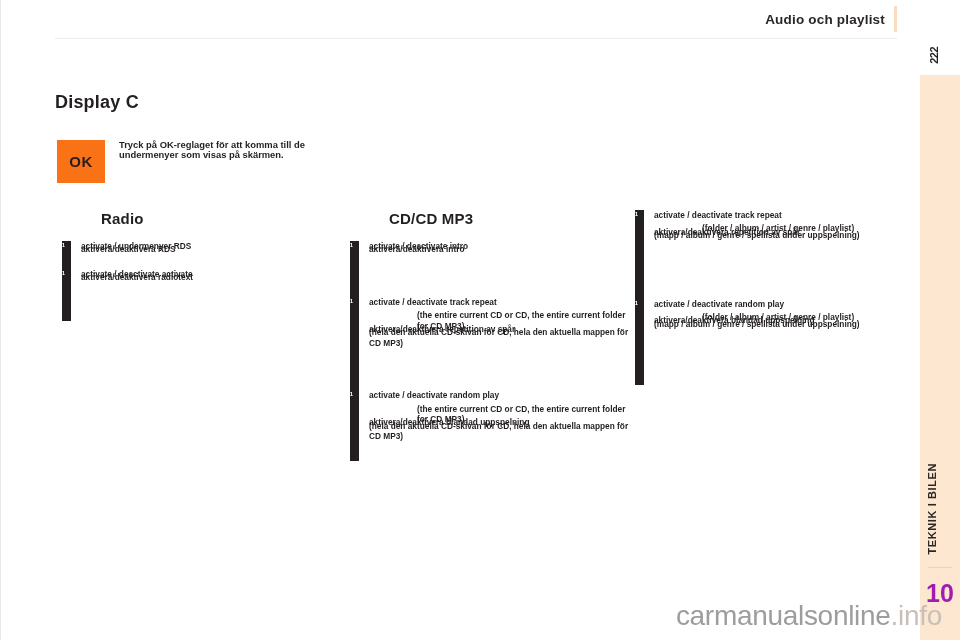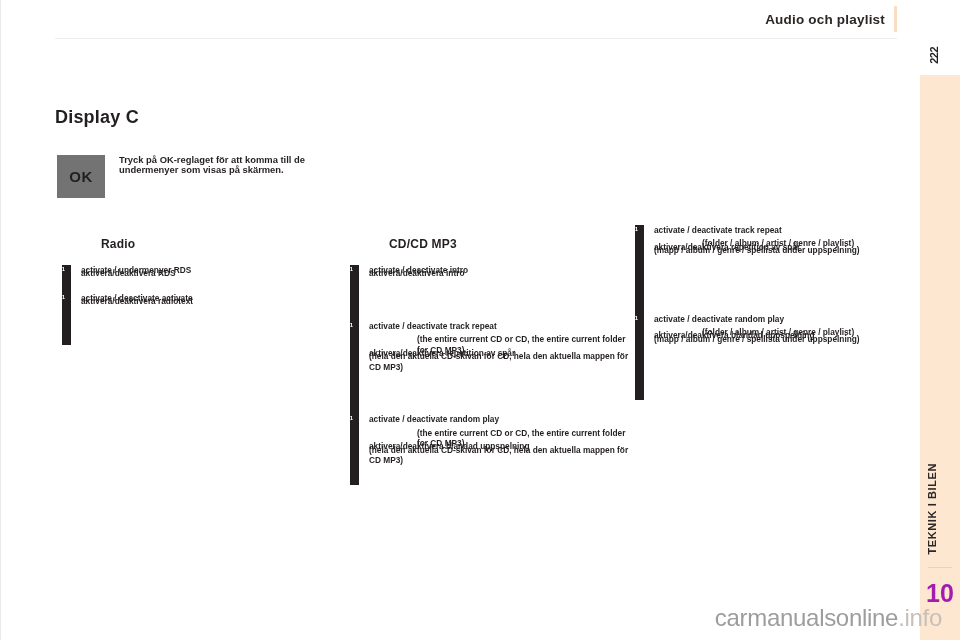--- a/index.html
+++ b/index.html
@@ -114,21 +114,21 @@
     color: #231f20;
     writing-mode: vertical-rl;
     transform: rotate(180deg);
     letter-spacing: -0.5px;
   }
 
   
   #content {
     position: absolute;
     left: 55px;
-    top: 107px;
+    top: 92px;
     width: 845px;
     height: 420px;
   }
 
   #page-title {
     position: absolute;
     left: 0; top: 0;
     font-size: 18px;
     font-weight: bold;
     color: #231f20;
@@ -140,21 +140,21 @@
     position: absolute;
     left: 2px;
     top: 48px;
     width: 300px;
     height: 52px;
   }
   #ok-key {
     position: absolute;
     left: 0; top: 0;
     width: 48px; height: 43px;
-    background: #737373;
+    background: #f97316;
     display: flex;
     align-items: center;
     justify-content: center;
     font-size: 15px;
     font-weight: bold;
     color: #231f20;
     letter-spacing: 0.5px;
   }
   #ok-text {
     position: absolute;
@@ -170,24 +170,24 @@
   
   .column {
     position: absolute;
     top: 118px;
   }
   #col-radio  { left: 2px;   width: 285px; }
   #col-cd     { left: 290px; width: 285px; }
   #col-usb    { left: 575px; width: 285px; }
 
   .col-heading {
-    font-size: 12px;
-    font-weight: bold;
-    color: #231f20;
-    margin: 12px 0 14px 0;
+    font-size: 15px;
+    font-weight: bold;
+    color: #231f20;
+    margin: 0 0 14px 0;
     letter-spacing: 0.2px;
     padding-left: 44px;
   }
 
   .items {
     position: relative;
     padding-left: 24px;
   }
   
   .items-rule {
@@ -235,21 +235,21 @@
   #col-usb   .items-rule { height: 175px; }
 
   #col-cd  .item.sp { margin-bottom: 42px; }
   #col-usb .item.sp { margin-bottom: 58px; }
 
   
   #watermark {
     position: absolute;
     right: 18px;
     bottom: 8px;
-    font-size: 24px;
+    font-size: 28px;
     color: #9d9d9d;
     letter-spacing: -0.3px;
     font-family: "Liberation Sans", sans-serif;
     z-index: 5;
   }
   #watermark .dim { color: #c8c0b8; }
 </style>
 </head>
 <body>
 

